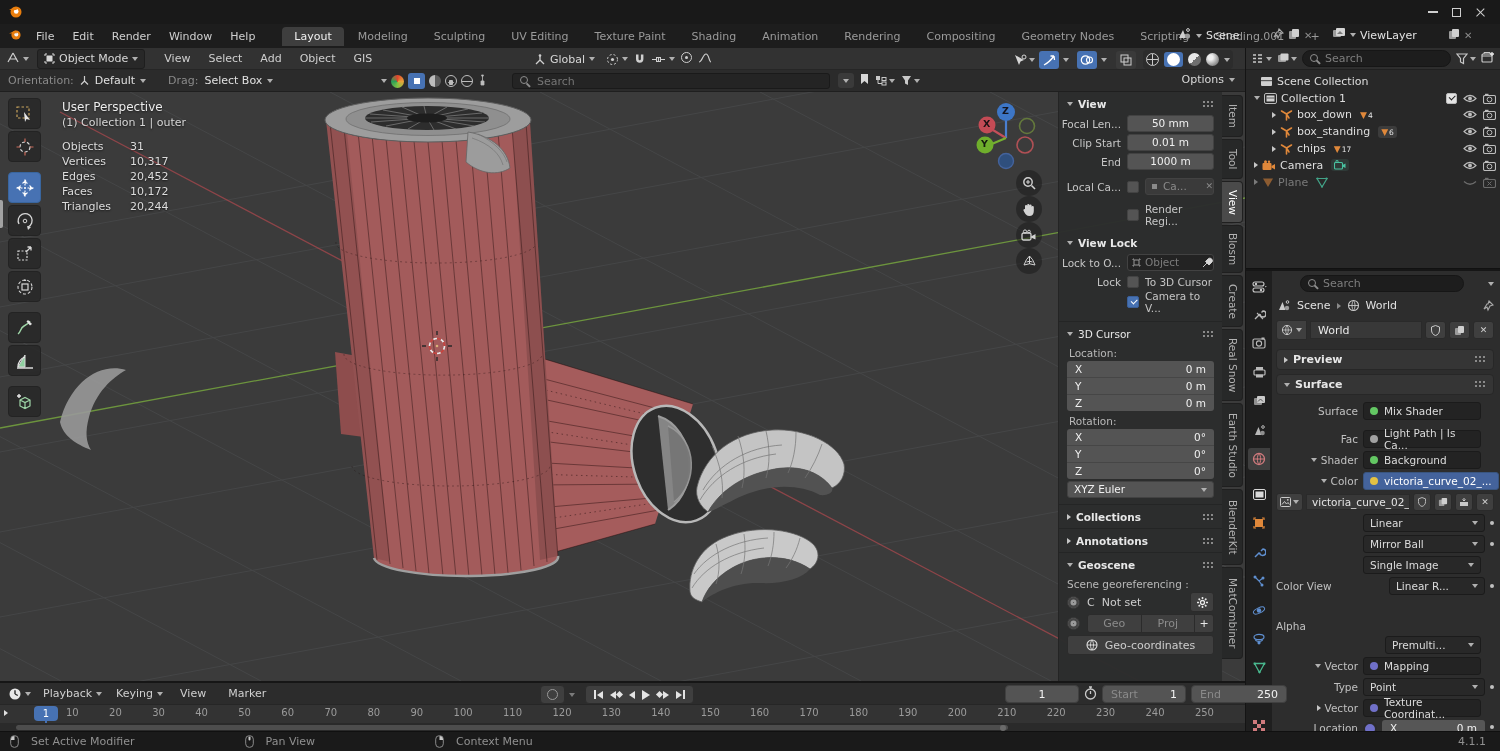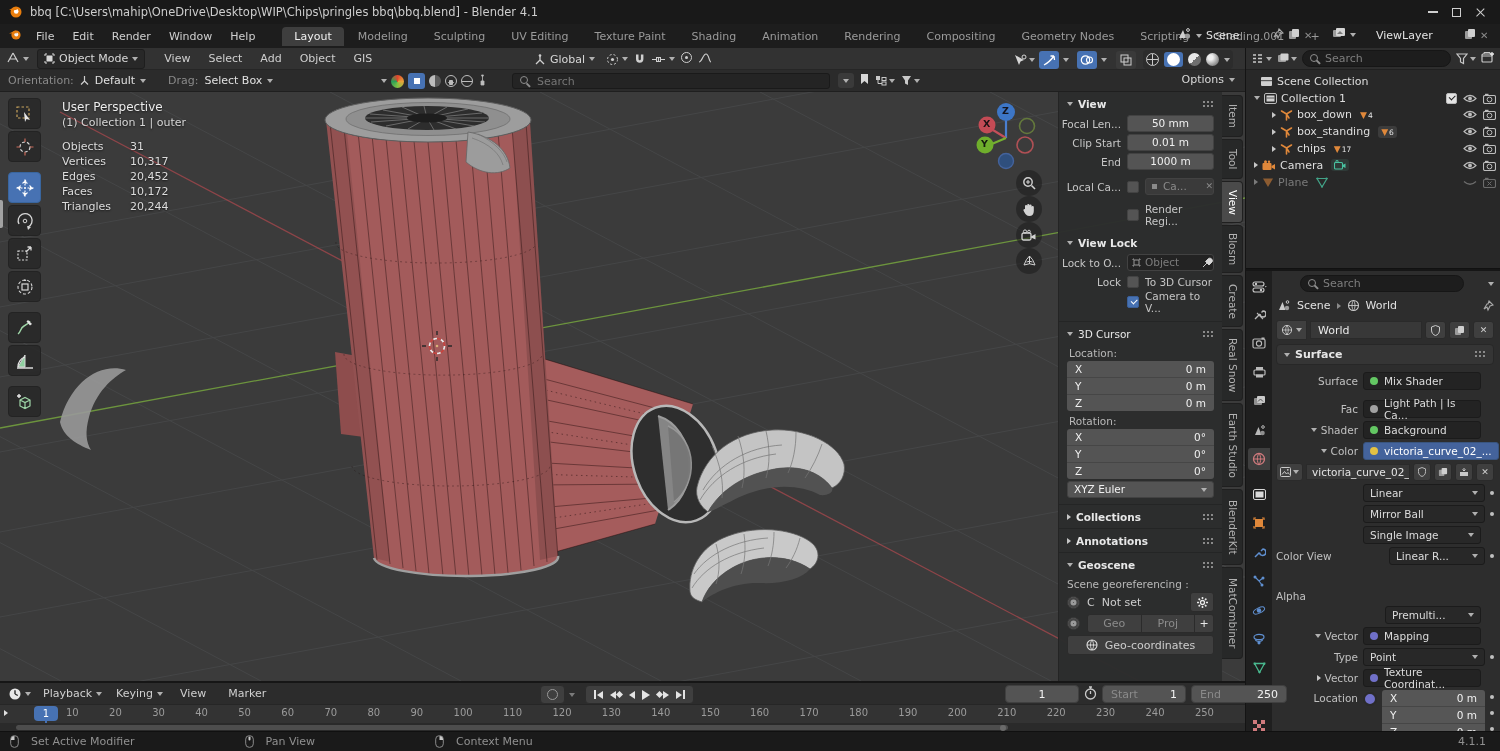--- a/index.html
+++ b/index.html
@@ -110,21 +110,20 @@
 <body>
 
 <div id="titlebar" class="abs flex">
   <span style="margin:0 8px 0 8px;">
     <svg width="14" height="14" viewBox="0 0 14 14">
         <circle cx="8" cy="8" r="5.5" fill="#e87d0d"></circle>
         <circle cx="8.2" cy="7.4" r="2.3" fill="#fff"></circle>
         <path d="M1 6 L7 3 L9 6 Z" fill="#e87d0d"></path>
       </svg>
   </span>
-  <span style="color:#cdcdcd;font-size:11.5px;">bbq [C:\Users\mahip\OneDrive\Desktop\WIP\Chips\pringles bbq\bbq.blend] - Blender 4.1</span>
   <span style="margin-left:auto;display:flex;gap:14px;margin-right:14px;align-items:center;">
     <span style="display:inline-block;width:10px;height:1.5px;background:#cfcfcf;"></span>
     <span style="display:inline-block;width:9px;height:9px;border:1.4px solid #cfcfcf;box-sizing:border-box;"></span>
     <span style="position:relative;width:11px;height:11px;display:inline-block;">
       <span style="position:absolute;left:0;top:5px;width:11px;height:1.4px;background:#cfcfcf;transform:rotate(45deg);"></span>
       <span style="position:absolute;left:0;top:5px;width:11px;height:1.4px;background:#cfcfcf;transform:rotate(-45deg);"></span>
     </span>
   </span>
 </div>
 
@@ -175,21 +174,21 @@
         </svg></span>
     <span style="color:#8b8b8b;font-size:10px;">✕</span>
   </span>
   <span class="abs flex" style="left:1332px;top:3px;gap:4px;">
     <span><svg width="14" height="13" viewBox="0 0 14 13">
           <rect x="1" y="3" width="8" height="7" rx="1" fill="#9b9b9b"></rect>
           <rect x="4" y="1" width="9" height="8" rx="1" fill="#d4d4d4"></rect>
           <path d="M5 7 L8 4 L11 7 Z" fill="#7a7a7a"></path>
         </svg></span>
     <span class="tri-d"></span>
-    <span style="width:84px;color:#e2e2e2;margin-left:16px;">ViewLayer</span>
+    <span style="width:84px;color:#e2e2e2;">ViewLayer</span>
     <span><svg width="12" height="12" viewBox="0 0 12 12">
           <rect x="1" y="3" width="7" height="8" rx="1" fill="#9b9b9b"></rect>
           <rect x="4" y="1" width="7" height="8" rx="1" fill="#cfcfcf"></rect>
         </svg></span>
     <span style="color:#8b8b8b;font-size:10px;">✕</span>
   </span>
 </div>
 
 <div id="vph" class="abs flex">
   <span class="flex" style="gap:2px;margin-left:6px;">
@@ -1049,20 +1048,25 @@
           </svg>
         </span>
       <span class="sqbtn">
           <svg width="11" height="11" viewBox="0 0 11 11">
             <rect x="1" y="3" width="6" height="7" rx="1" fill="#9b9b9b"></rect>
             <rect x="4" y="1" width="6" height="7" rx="1" fill="#cfcfcf"></rect>
           </svg>
         </span>
       <span class="sqbtn" style="font-size:9px;">✕</span>
     </div>
+    <div class="phead" style="margin-top:9px;">
+        <span class="tri-r"></span>
+        <span style="font-weight:bold;">Preview</span>
+        <span class="grip"></span>
+      </div>
     <div class="phead">
         <span class="tri-d"></span>
         <span style="font-weight:bold;">Surface</span>
         <span class="grip"></span>
       </div>
 
     <div class="prow" style="margin-top:7px;">
         <span class="plbl">Surface</span>
       <span class="sock">
           <span class="dot" style="width:8px;height:8px;background:#63c763;"></span>

